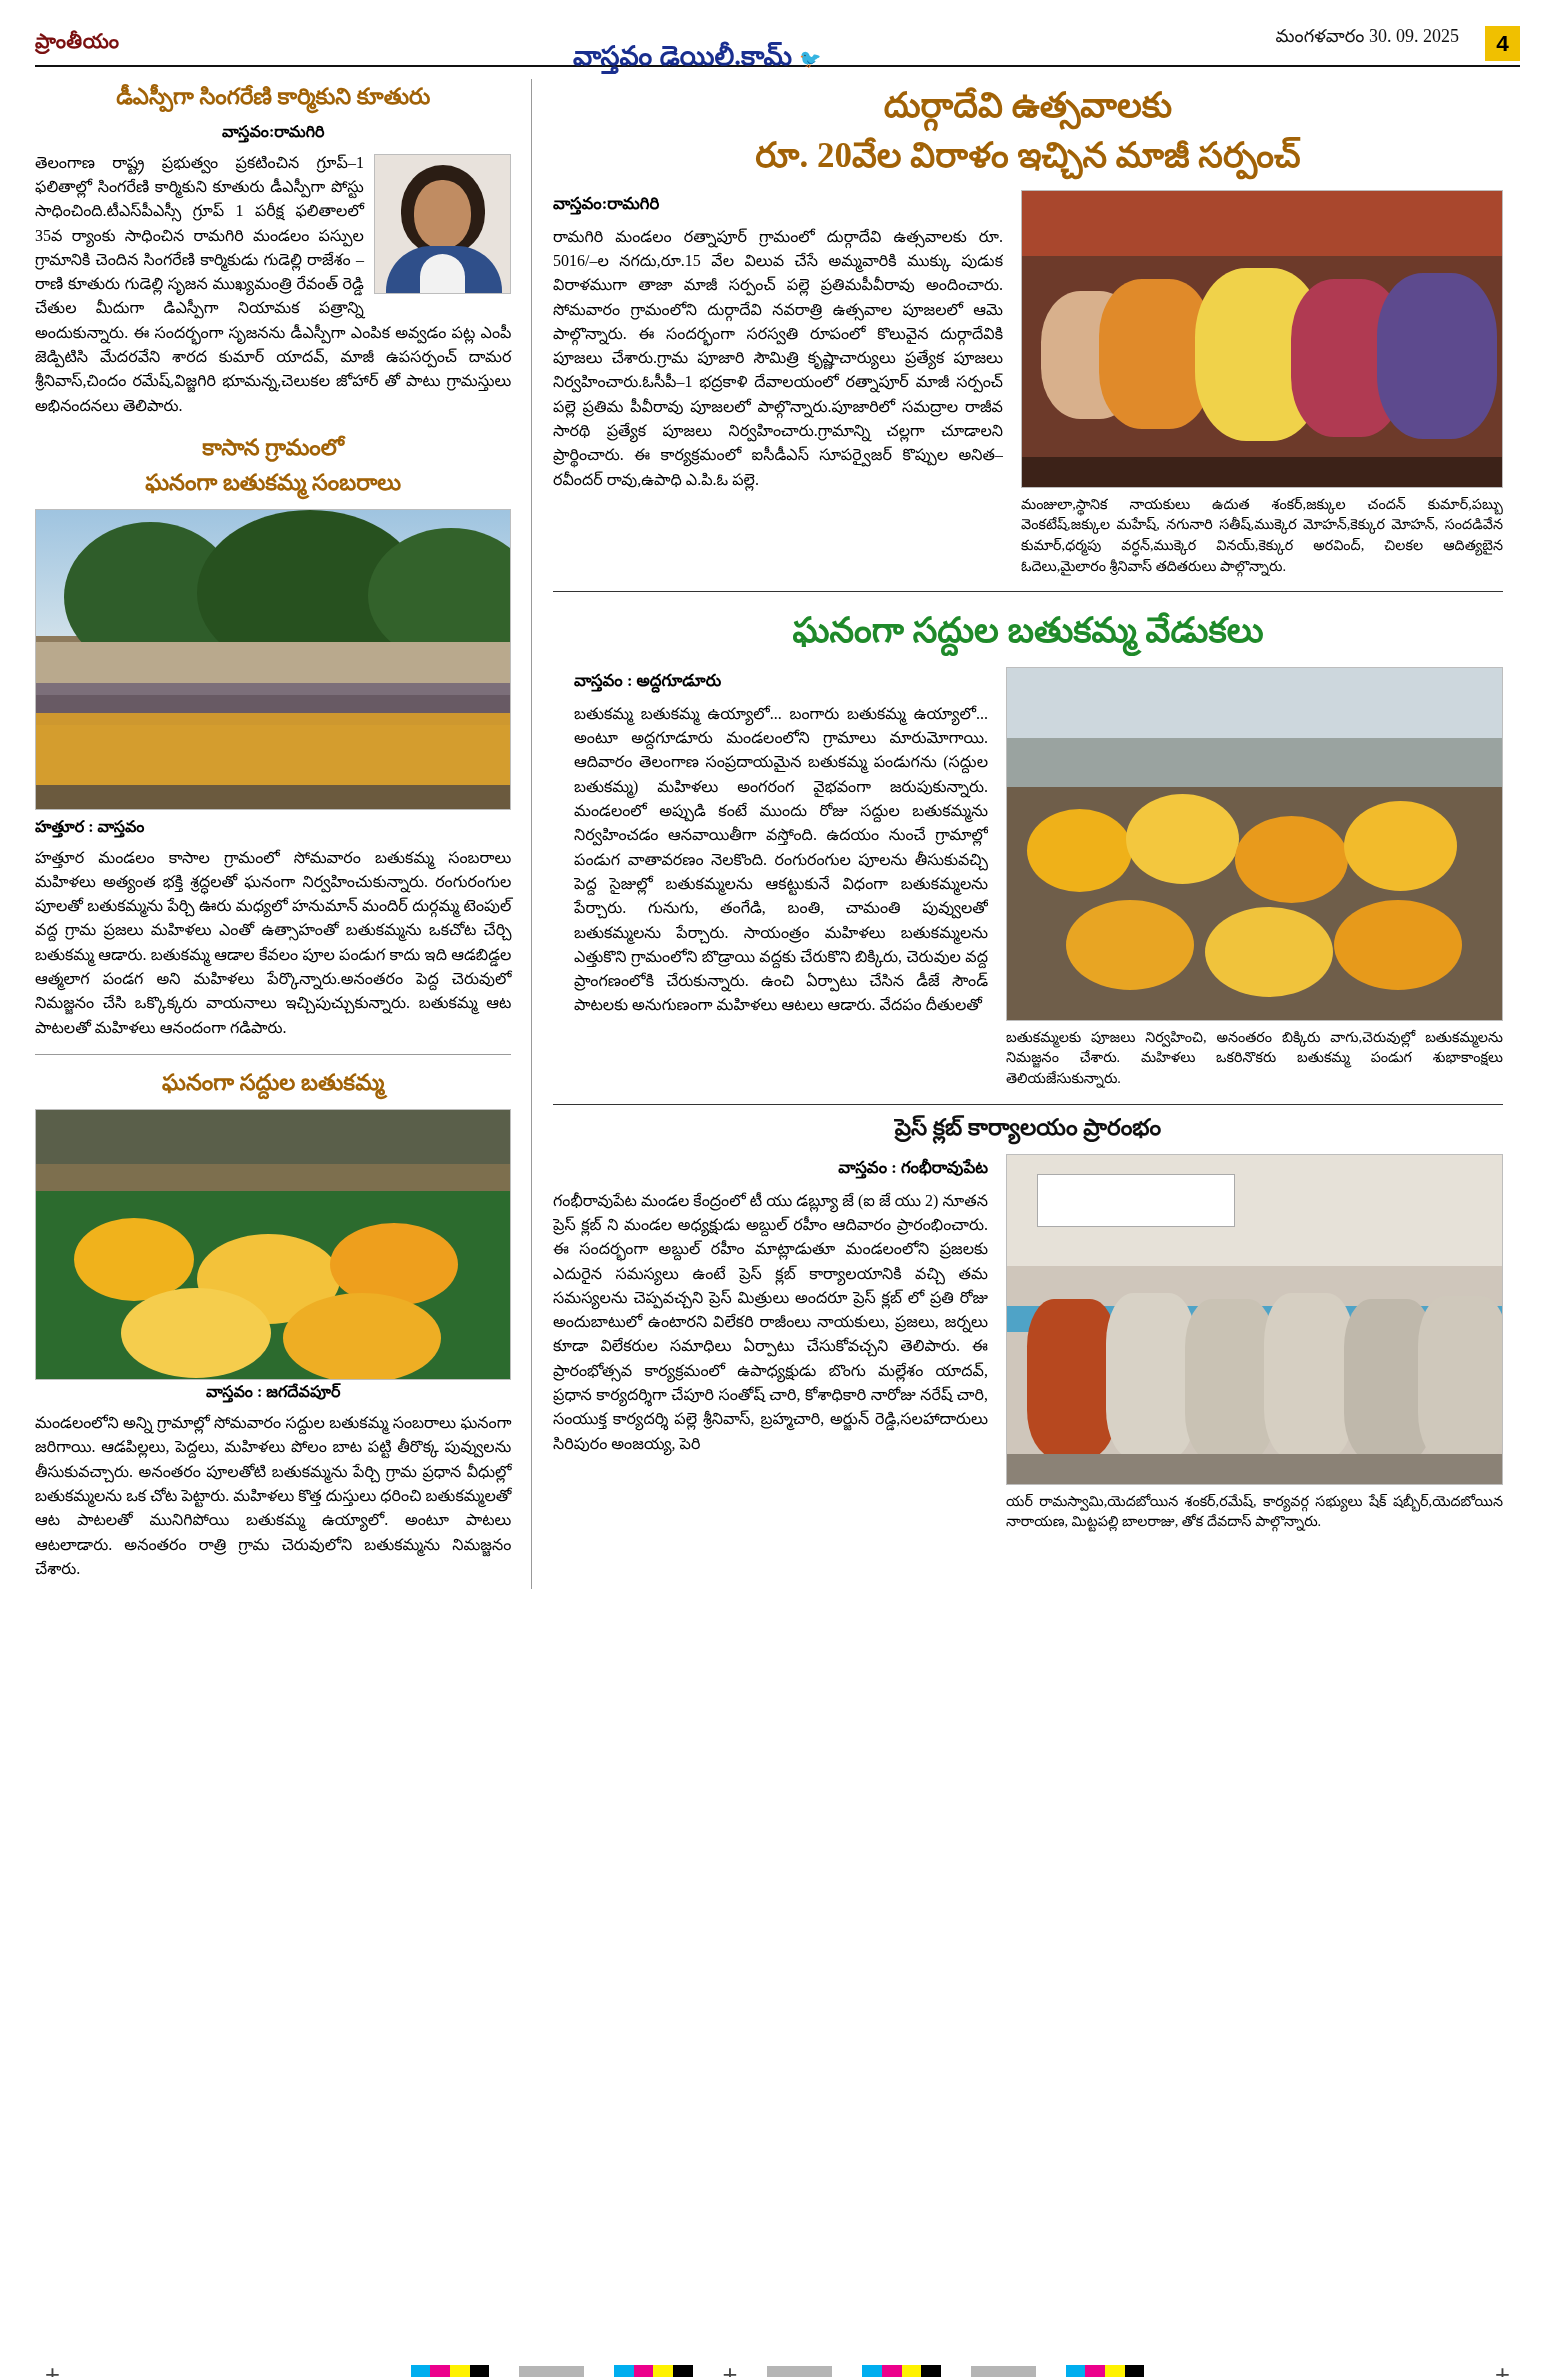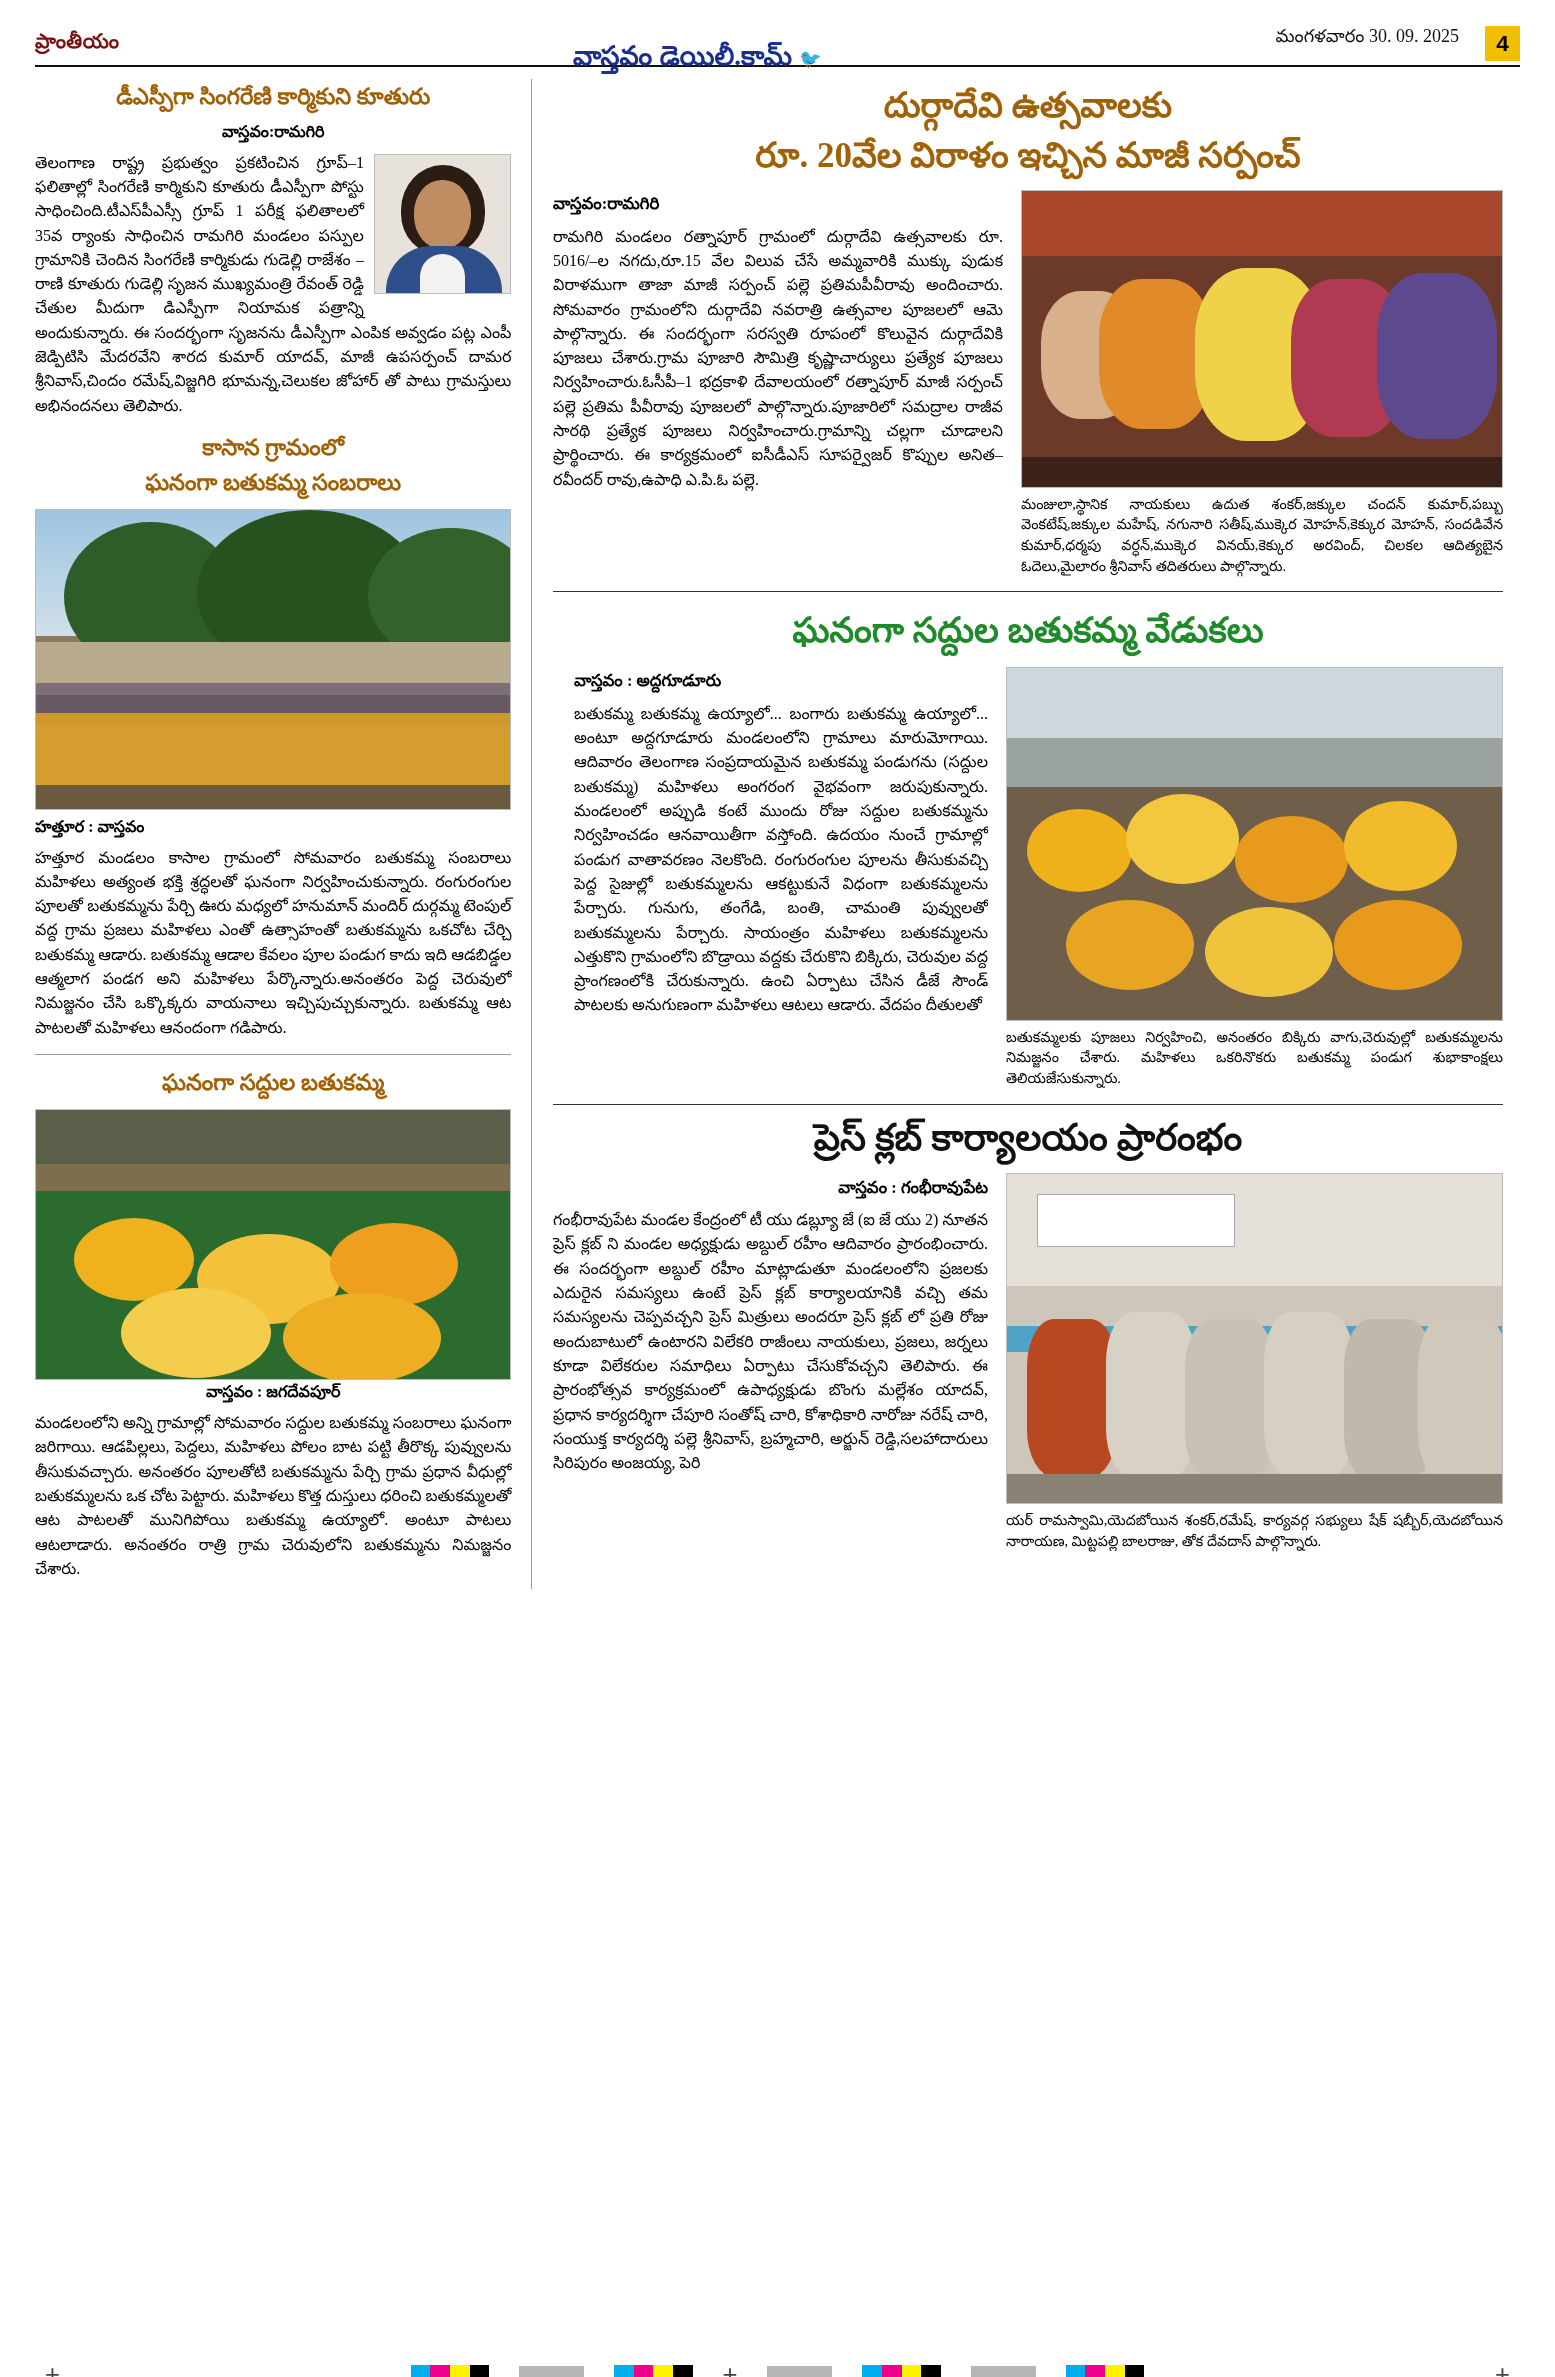--- a/index.html
+++ b/index.html
@@ -316,21 +316,21 @@
           <div style="overflow:hidden;margin-left:21px;">
             <div class="byline" style="text-align:left">వాస్తవం : అద్దగూడూరు</div>
             <p class="body">బతుకమ్మ బతుకమ్మ ఉయ్యాలో... బంగారు బతుకమ్మ ఉయ్యాలో... అంటూ అద్దగూడూరు మండలంలోని గ్రామాలు మారుమోగాయి. ఆదివారం తెలంగాణ సంప్రదాయమైన బతుకమ్మ పండుగను (సద్దుల బతుకమ్మ) మహిళలు అంగరంగ వైభవంగా జరుపుకున్నారు. మండలంలో అప్పుడి కంటే ముందు రోజు సద్దుల బతుకమ్మను నిర్వహించడం ఆనవాయితీగా వస్తోంది. ఉదయం నుంచే గ్రామాల్లో పండుగ వాతావరణం నెలకొంది. రంగురంగుల పూలను తీసుకువచ్చి పెద్ద సైజుల్లో బతుకమ్మలను ఆకట్టుకునే విధంగా బతుకమ్మలను పేర్చారు. గునుగు, తంగేడి, బంతి, చామంతి పువ్వులతో బతుకమ్మలను పేర్చారు. సాయంత్రం మహిళలు బతుకమ్మలను ఎత్తుకొని గ్రామంలోని బొడ్రాయి వద్దకు చేరుకొని బిక్కిరు, చెరువుల వద్ద ప్రాంగణంలోకి చేరుకున్నారు. ఉంచి ఏర్పాటు చేసిన డీజే సౌండ్ పాటలకు అనుగుణంగా మహిళలు ఆటలు ఆడారు. వేదపం దీతులతో</p>
           </div>
         </div>
       </div>
 
       <hr class="hl-thick">
 
       <div>
-        <h3 class="head-dark" style="font-size:37px;margin-top:-7.5px">ప్రెస్ క్లబ్ కార్యాలయం ప్రారంభం</h3>
+        <h3 class="head-dark" style="font-size:23px;margin-top:-7.5px">ప్రెస్ క్లబ్ కార్యాలయం ప్రారంభం</h3>
 
         <div class="clearfix">
           <div style="float:right;width:497px;margin-left:18px;">
             <div class="photo" style="width:100%;height:331px;">
               <div style="position:absolute;inset:0;background:#cfc6bb;"></div>
               <div style="position:absolute;left:0;top:0;width:100%;height:34%;background:#e6e1d8;"></div>
               <div style="position:absolute;left:6%;top:6%;width:40%;height:16%;background:#ffffff;border:1.5px solid #aaa;"></div>
               <div style="position:absolute;left:0;top:46%;width:100%;height:8%;background:#4fa3c7;"></div>
               <div class="blob" style="left:4%;top:44%;width:90px;height:158px;background:#b7481f;border-radius:30%;"></div>
               <div class="blob" style="left:20%;top:42%;width:90px;height:166px;background:#d8d2c6;border-radius:30%;"></div>

